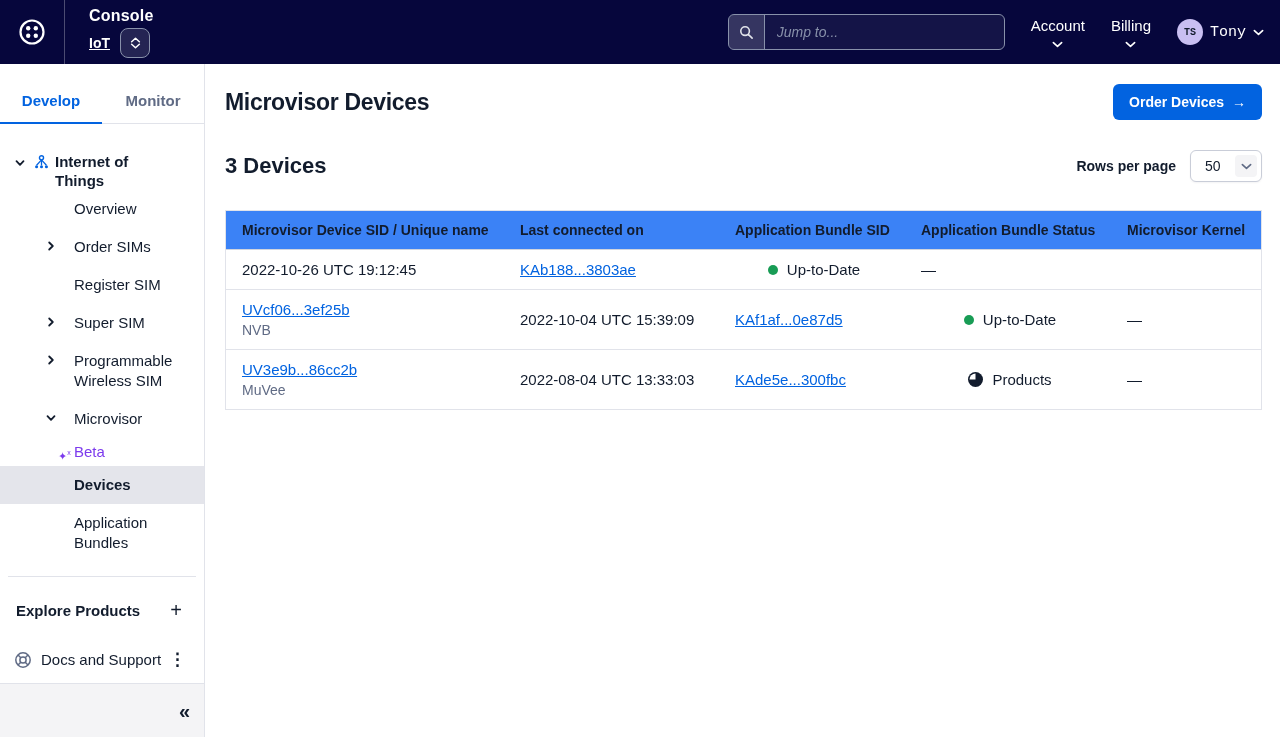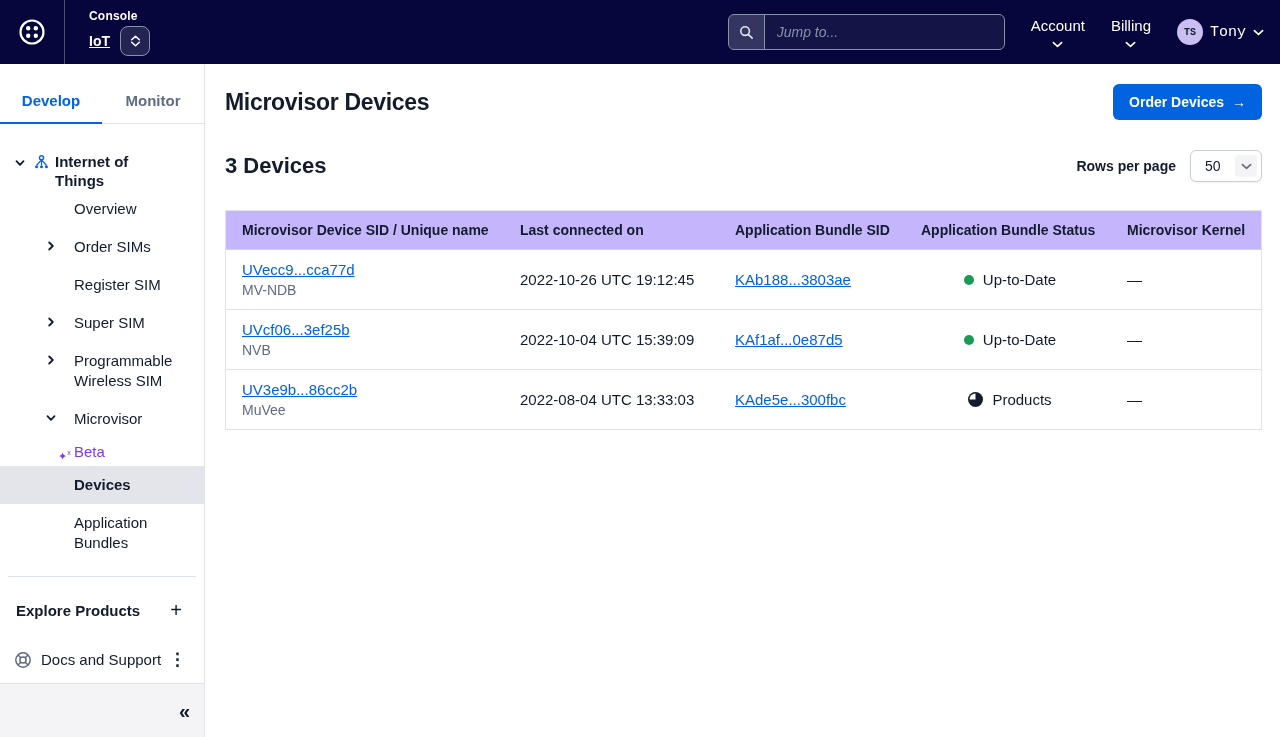--- a/index.html
+++ b/index.html
@@ -4,21 +4,21 @@
 <style>
   * { margin:0; padding:0; box-sizing:border-box; }
   html,body { width:1280px; height:737px; overflow:hidden; }
   body { font-family:"Liberation Sans", sans-serif; background:#fff; color:#121C2D; }
 
   
   .topbar { height:64px; background:#06063C; display:flex; align-items:center; padding:0 16px 0 18px; }
   .logo-wrap { width:46px; display:flex; align-items:center; }
   .topbar-divider { width:1px; height:64px; background:rgba(255,255,255,.28); margin-right:24px; }
   .console-block { display:flex; flex-direction:column; justify-content:center; gap:3px; }
-  .console-label { color:#fff; font-size:12px; font-weight:700; letter-spacing:.2px; }
+  .console-label { color:#fff; font-size:16px; font-weight:700; letter-spacing:.2px; }
   .product-row { display:flex; align-items:center; gap:10px; }
   .product-label { color:#fff; font-size:14px; font-weight:700; text-decoration:underline; cursor:pointer; }
   .switcher-btn { width:30px; height:30px; border:1px solid #8891AA; border-radius:8px;
     background:rgba(255,255,255,.12); display:flex; flex-direction:column; align-items:center;
     justify-content:center; gap:0; cursor:pointer; color:#fff; }
   .switcher-btn svg { display:block; }
 
   .search-box { margin-left:auto; width:277px; height:36px; border:1px solid #8891AA; border-radius:6px;
     display:flex; overflow:hidden; background:rgba(255,255,255,.06); }
   .search-btn { width:36px; border-right:1px solid #8891AA; background:rgba(255,255,255,.14);
@@ -83,21 +83,21 @@
   .rpp-group { display:flex; align-items:center; gap:14px; }
   .rpp-label { font-size:14px; font-weight:700; }
   .rpp-select { position:relative; width:72px; height:32px; border:1px solid #C9CDD8; border-radius:6px;
     background:#fff; display:flex; align-items:center; padding-left:14px; font-size:14px; cursor:pointer;
     box-shadow:0 1px 2px rgba(18,28,45,.05); }
   .rpp-chev { position:absolute; right:4px; top:4px; width:22px; height:22px; background:#F4F4F6;
     border-radius:4px; display:flex; align-items:center; justify-content:center; color:#606B85; }
 
   
   .table { margin-top:28px; border:1px solid #E1E3EA; }
-  .t-head { display:grid; grid-template-columns:278px 215px 186px 206px 1fr; background:#c4b5fd;
+  .t-head { display:grid; grid-template-columns:278px 215px 186px 206px 1fr; background:#3b82f6;
     border-bottom:1px solid #D0D4DE; }
   .th { padding:11px 12px 11px 16px; font-size:14px; font-weight:700; color:#121C2D; }
   .t-row { display:grid; grid-template-columns:278px 215px 186px 206px 1fr; border-bottom:1px solid #E1E3EA;
     background:#fff; }
   .t-row:last-child { border-bottom:none; }
   .td { padding:11px 12px 11px 16px; font-size:15px; display:flex; flex-direction:column; justify-content:center; }
   .td.cell-top { justify-content:flex-start; }
   .sid-link { color:#0263E0; text-decoration:underline; font-size:15px; width:fit-content; cursor:pointer; }
   .sub-name { color:#606B85; font-size:14px; margin-top:4px; }
   .status-cell { flex-direction:row !important; align-items:center; gap:9px; }
@@ -315,24 +315,20 @@
     <div class="table">
       <div class="t-head" id="t-head">
           <div class="th">Microvisor Device SID / Unique name</div>
           <div class="th">Last connected on</div>
           <div class="th">Application Bundle SID</div>
           <div class="th">Application Bundle Status</div>
           <div class="th">Microvisor Kernel</div>
         </div>
       <div id="t-body">
   <div class="t-row">
-    <div class="td cell-top">
-      <a class="sid-link">UVecc9...cca77d</a>
-      <span class="sub-name">MV-NDB</span>
-    </div>
     <div class="td">
               <span class="date-val">2022-10-26 UTC 19:12:45</span>
             </div>
     <div class="td">
               <a class="sid-link">KAb188...3803ae</a>
             </div>
     <div class="td status-cell">
       <span class="dot success"></span>
       <span class="status-text">Up-to-Date</span>
     </div>

